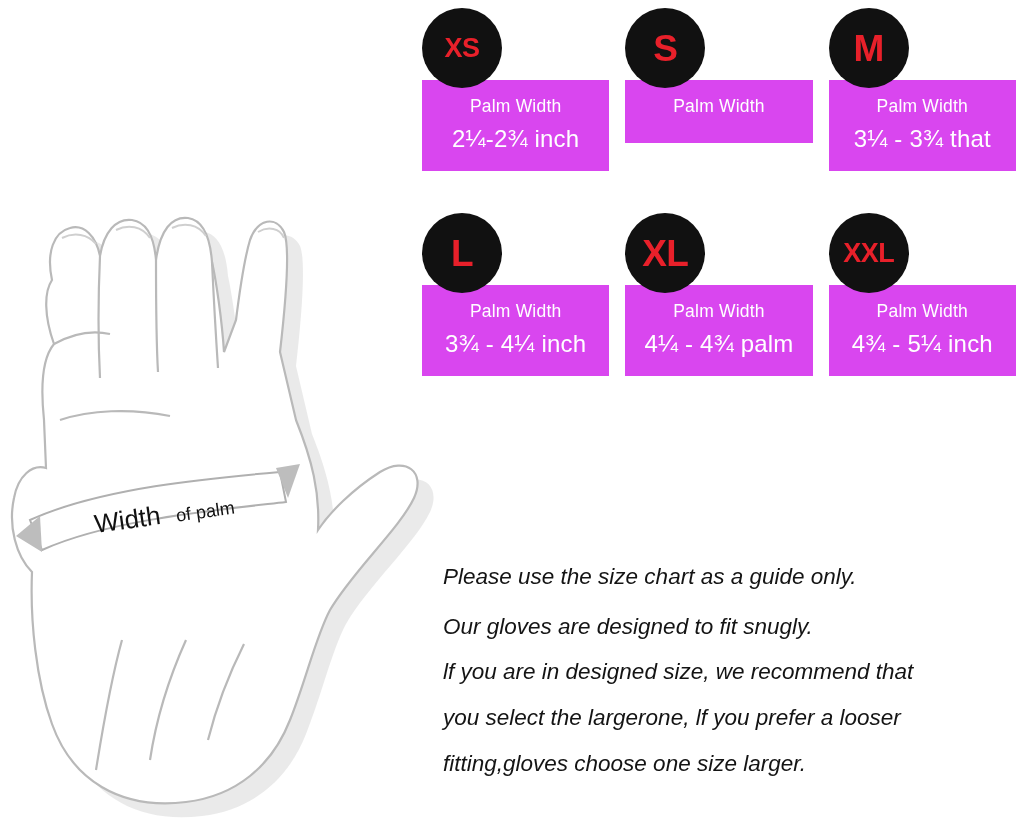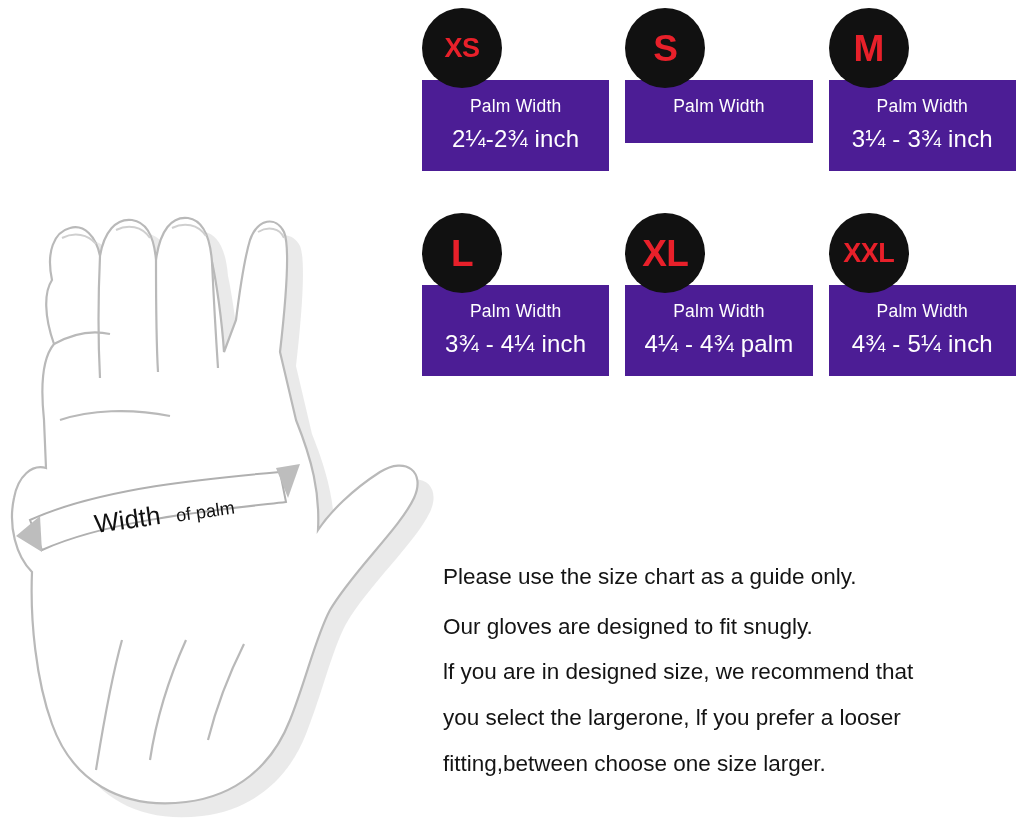--- a/index.html
+++ b/index.html
@@ -61,21 +61,21 @@
     letter-spacing: -0.5px;
     line-height: 1;
     position: relative;
     z-index: 2;
     margin-bottom: -8px;
   }
   .size-badge.small-label { font-size: 37px; }
   .size-badge.xsmall-label { font-size: 27px; }
   .card-body {
     width: 100%;
-    background: #4c1d95;
+    background: #d946ef;
     color: #ffffff;
     padding: 16px 4px 18px 4px;
     box-sizing: border-box;
     text-align: center;
   }
   .card-label {
     font-size: 17.5px;
     margin-bottom: 8px;
     letter-spacing: 0.2px;
   }
@@ -87,20 +87,21 @@
 
   
   #notes {
     position: absolute;
     left: 443px;
     top: 565px;
     width: 575px;
     font-size: 22.5px;
     color: #141414;
     line-height: 1.05;
+    font-style: italic;
   }
   #notes .note-line {
     margin-bottom: 26px;
     white-space: nowrap;
   }
   #notes .note-line.tight { margin-bottom: 22px; }
 </style>
 </head>
 <body>
 
@@ -184,21 +185,21 @@
       <div class="size-badge">S</div>
       <div class="card-body">
         <div class="card-label">Palm Width</div>
       </div>
     </div>
 
     <div class="size-card">
       <div class="size-badge">M</div>
       <div class="card-body">
         <div class="card-label">Palm Width</div>
-        <div class="card-value">3¼ - 3¾ inch</div>
+        <div class="card-value">3¼ - 3¾ that</div>
       </div>
     </div>
 
   </div>
 
   <div class="card-row">
 
     <div class="size-card">
       <div class="size-badge">L</div>
       <div class="card-body">
@@ -224,14 +225,14 @@
     </div>
 
   </div>
 </div>
 
 <div id="notes">
   <div class="note-line">Please use the size chart as a guide only.</div>
   <div class="note-line tight">Our gloves are designed to fit snugly.</div>
   <div class="note-line tight">lf you are in designed size, we recommend that</div>
   <div class="note-line tight">you select the largerone, lf you prefer a looser</div>
-  <div class="note-line tight">fitting,between choose one size larger.</div>
+  <div class="note-line tight">fitting,gloves choose one size larger.</div>
 </div>
 
 </body></html>

